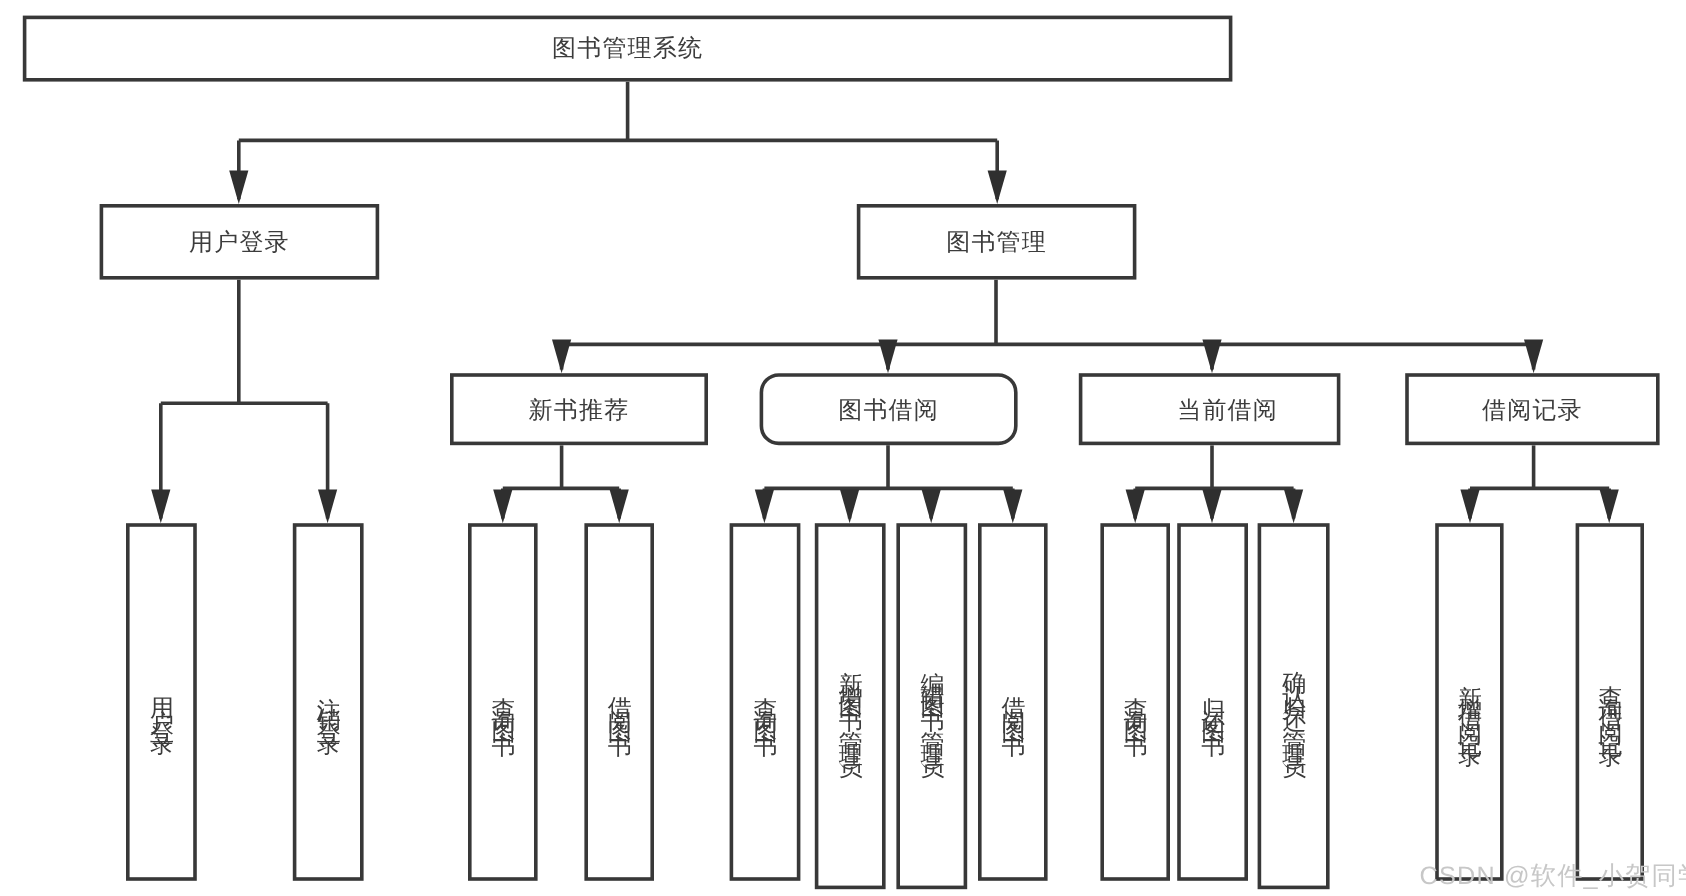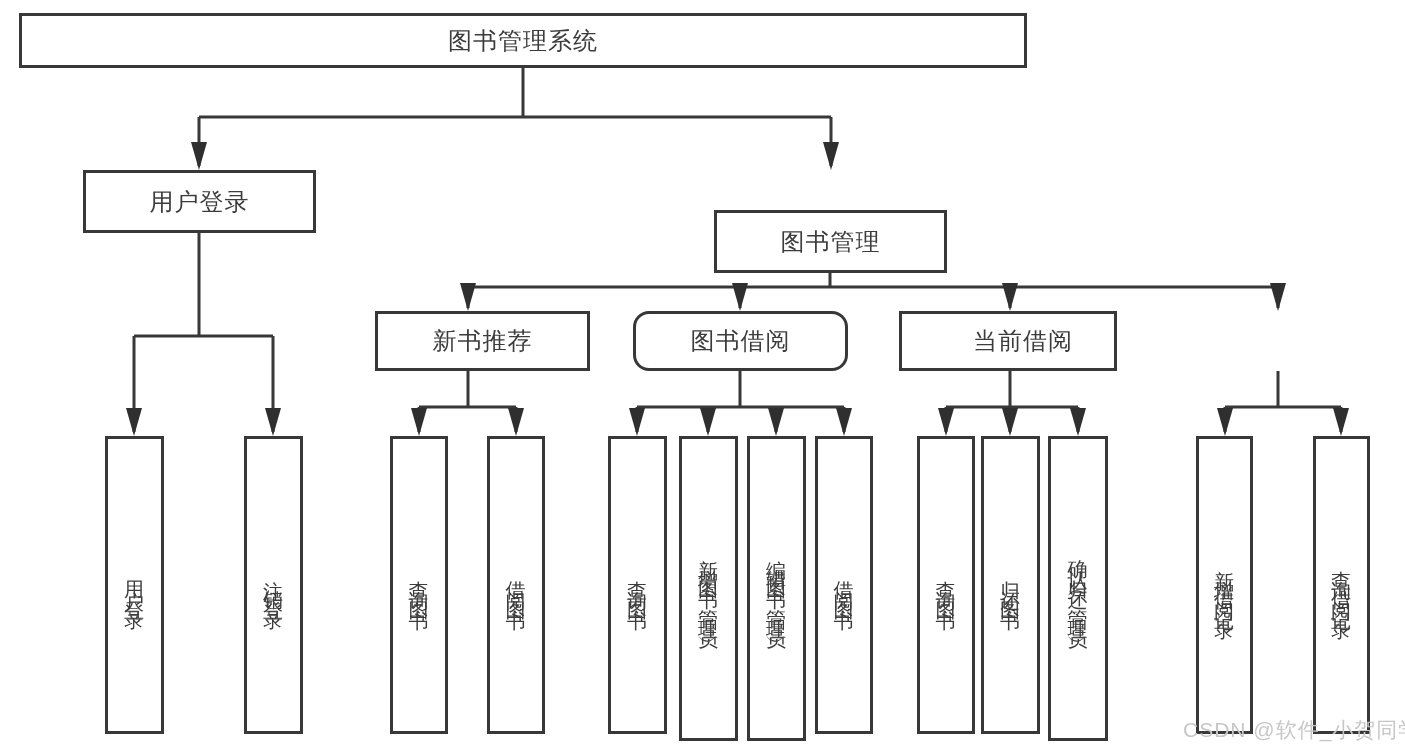--- a/index.html
+++ b/index.html
@@ -8,29 +8,29 @@
     background:#ffffff; overflow:hidden;
     font-family:"Liberation Sans", sans-serif;
   }
   .connector-layer { position:absolute; left:0; top:0; width:1405px; height:747px; }
   .box {
     position:absolute; box-sizing:border-box;
     border:3px solid #383838; background:#ffffff;
     display:flex; align-items:center; justify-content:center;
     color:#3c3c3c;
   }
-  .hlabel { font-size:24px; letter-spacing:1px; white-space:nowrap; }
+  .hlabel { font-size:20px; letter-spacing:1px; white-space:nowrap; }
   .vlabel {
     writing-mode:vertical-rl; text-orientation:mixed;
     font-size:20px; line-height:1; letter-spacing:10px; white-space:nowrap;
   }
   
   .n-root   { left:19px;  top:13px;  width:1008px; height:55px; }
   .n-ulogin { left:83px;  top:170px; width:233px;  height:63px; }
-  .n-bmgmt  { left:714px; top:170px; width:233px;  height:63px;margin-top:40px; }
+  .n-bmgmt  { left:714px; top:170px; width:233px;  height:63px; }
   .n-rec    { left:361px; top:311px; width:215px;  height:60px;margin-left:14px; }
   .n-bb     { left:633px; top:311px; width:215px;  height:60px;border-radius:16px; }
   .n-cb     { left:899px; top:311px; width:218px;  height:60px;padding-left:30px; }
   .n-br     { left:1171px;top:311px; width:212px;  height:60px; }
   .leaf     { top:436px; width:59px; height:298px; }
   .leaf-tall{ top:436px; width:59px; height:305px; }
   .l-ulogin { left:105px; }
   .l-logout { left:244px; }
   .l-recq   { left:390px; width:58px; }
   .l-recb   { left:487px; width:58px; }
@@ -102,20 +102,23 @@
 
   <div class="box n-rec">
     <span class="hlabel">新书推荐</span>
   </div>
   <div class="box n-bb">
     <span class="hlabel">图书借阅</span>
   </div>
   <div class="box n-cb">
     <span class="hlabel">当前借阅</span>
   </div>
+  <div class="box n-br">
+    <span class="hlabel">借阅记录</span>
+  </div>
 
   <div class="box leaf l-ulogin">
     <span class="vlabel">用户登录</span>
   </div>
   <div class="box leaf l-logout">
     <span class="vlabel">注销登录</span>
   </div>
 
   <div class="box leaf l-recq">
     <span class="vlabel">查询图书</span>

